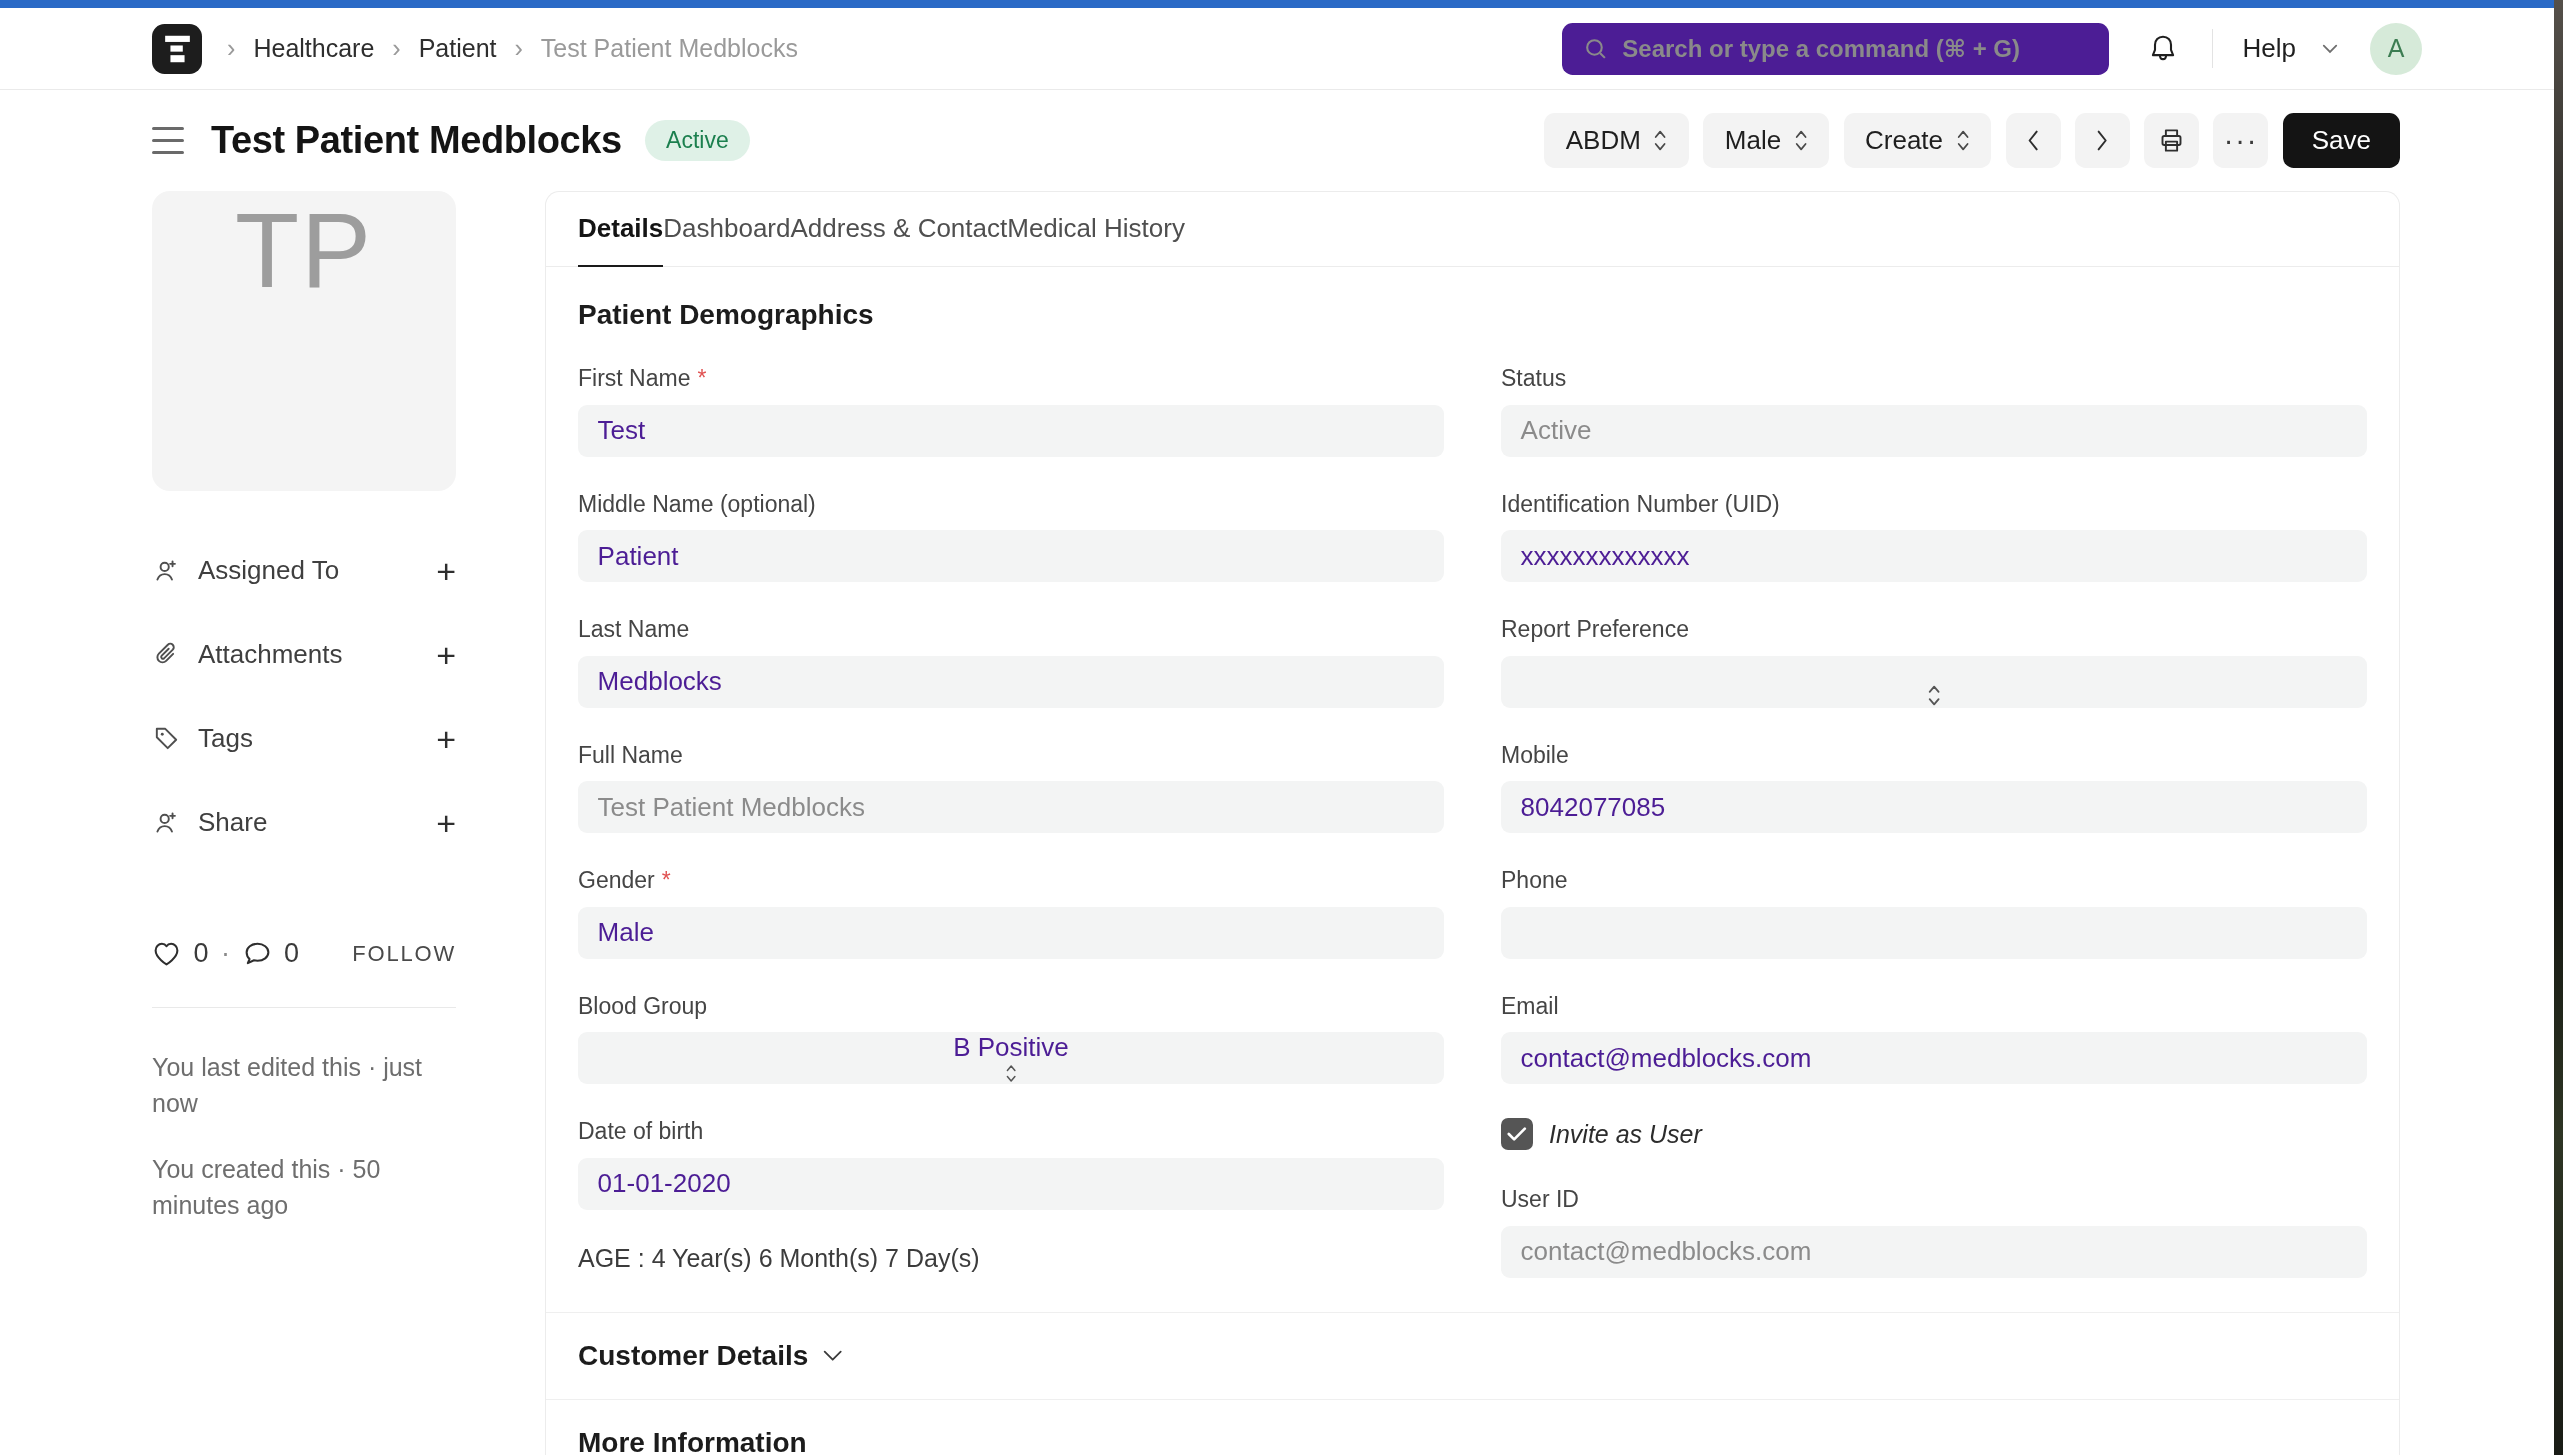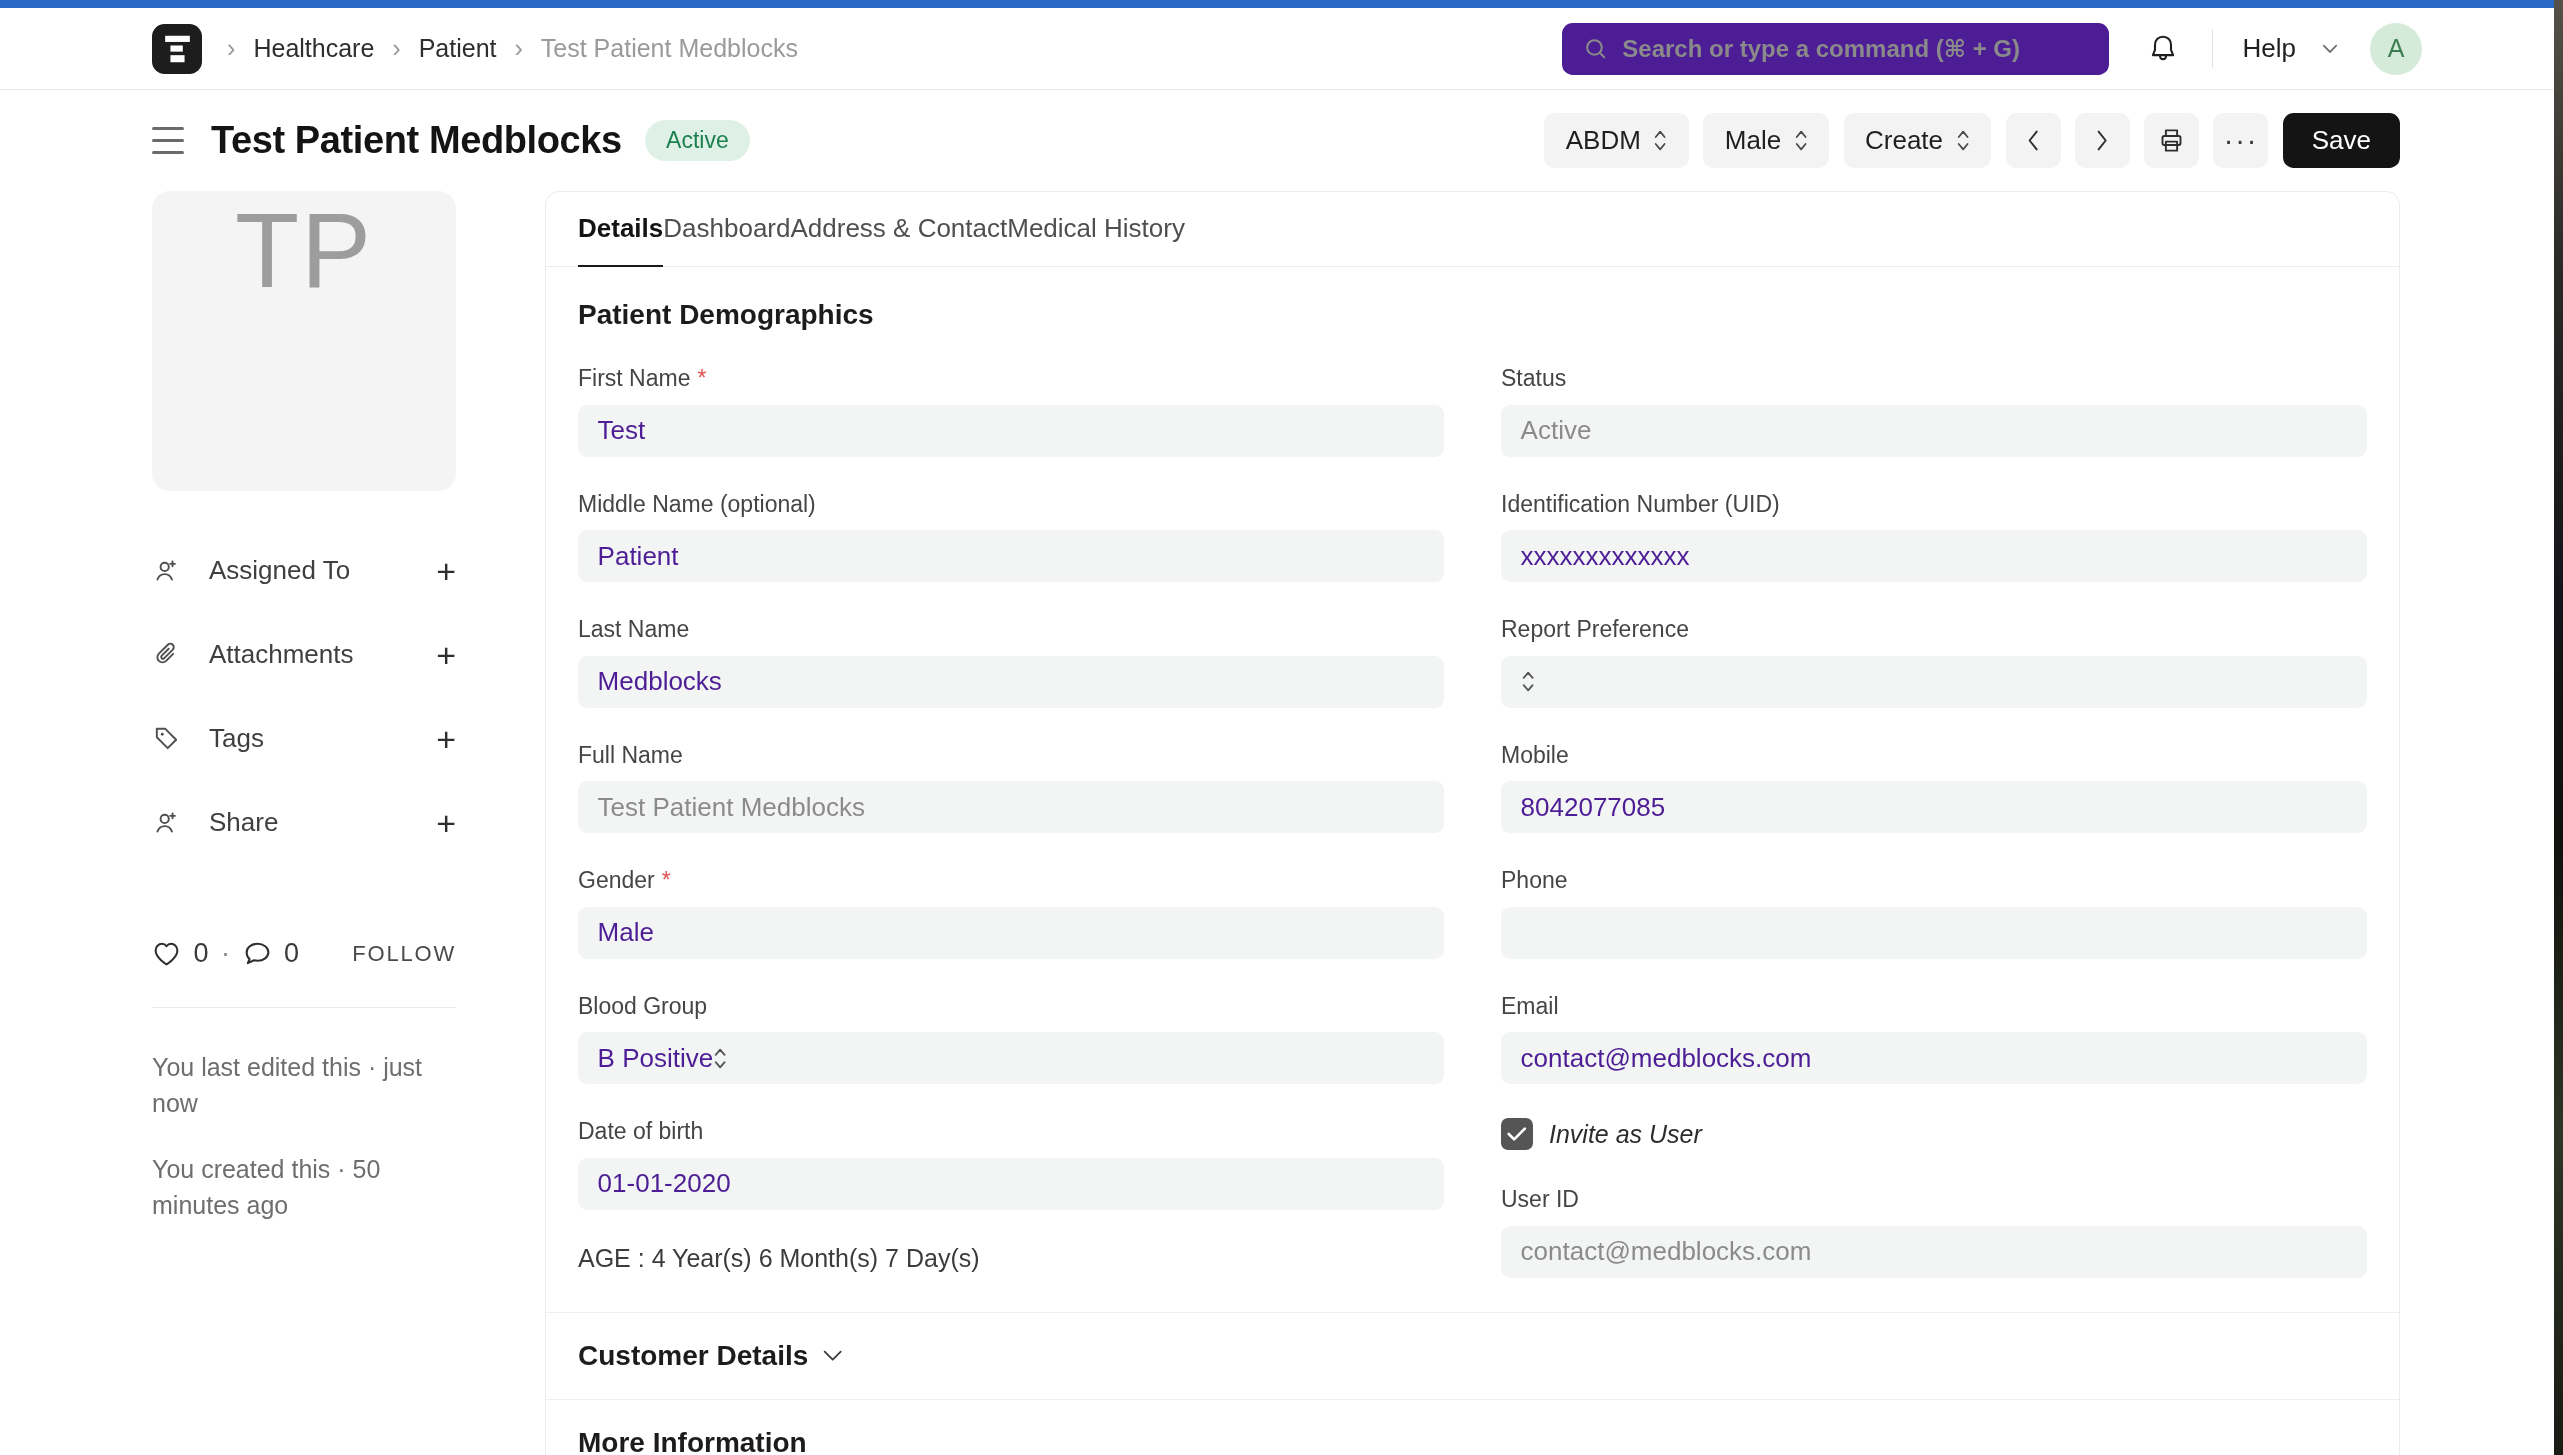--- a/index.html
+++ b/index.html
@@ -87,21 +87,21 @@
   
   .sidebar { width: 304px; flex: none; }
   .avatar-box {
     width: 304px; height: 300px; border-radius: 18px;
     background: #f4f4f4;
     display: flex; align-items: flex-start; justify-content: center;
   }
   .avatar-box .initials { font-size: 105px; color: #9d9d9d; letter-spacing: 1.8px; }
   .side-menu { margin-top: 50px; }
   .side-item {
-    display: flex; align-items: center; gap: 28px;
+    display: flex; align-items: center; gap: 17px;
     padding: 12.5px 0; margin-bottom: 25px; cursor: pointer;
   }
   .side-item .lbl { font-size: 26px; color: #3f3f3f; flex: 1; }
   .side-item .plus { font-size: 34px; font-weight: 300; color: #2e2e2e; line-height: 1; }
   .likes-row { display: flex; align-items: center; margin-top: 86px; }
   .likes-left { display: flex; align-items: center; gap: 12.5px; flex: 1; }
   .likes-left .cnt { font-size: 27px; color: #3a3a3a; }
   .likes-left .dot { color: #8a8a8a; font-size: 27px; }
   .follow { font-size: 22px; letter-spacing: 1.8px; color: #4a4a4a; cursor: pointer; }
   .side-divider { height: 0.9px; background: #e9e9e9; margin: 38px 0 41px; }
@@ -138,21 +138,21 @@
     font-size: 23px; color: #454545; margin-bottom: 12.5px; height: 27px;
     display: flex; align-items: center; gap: 7.1px;
   }
   .field .req { color: #e05252; }
   .control {
     height: 52px; background: #f3f4f4; border-radius: 9px;
     display: flex; align-items: center; padding: 0 19.6px;
     font-size: 26px; color: #4c1d95;
   }
   .control.muted { color: #8b8b8b; }
-  .control.select { justify-content: flex-start; }
+  .control.select { justify-content: space-between; flex-direction: column; }
   .age-line { font-size: 25px; color: #3c3c3c; margin: 3.6px 0 38px; }
 
   .checkbox-row { display: flex; align-items: center; gap: 16px; margin: 7.1px 0 36px; cursor: pointer; font-style: italic; }
   .checkbox {
     width: 32px; height: 32px; border-radius: 7.1px; background: #555555;
     display: flex; align-items: center; justify-content: center; flex: none;
   }
   .checkbox-row .cb-label { font-size: 25px; color: #2c2c2c; font-weight: 500; }
 
   .collapse-header {

